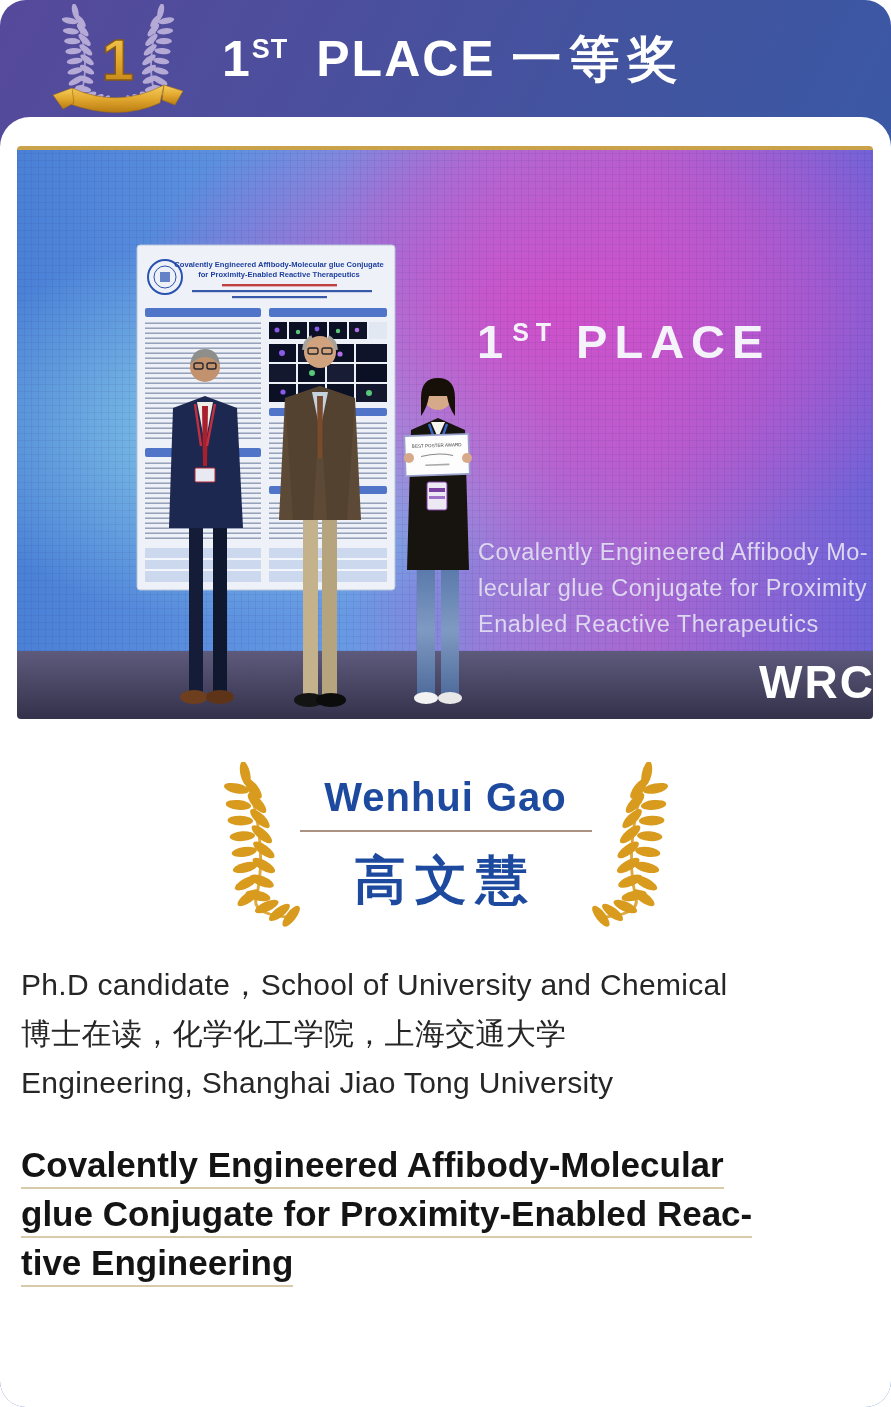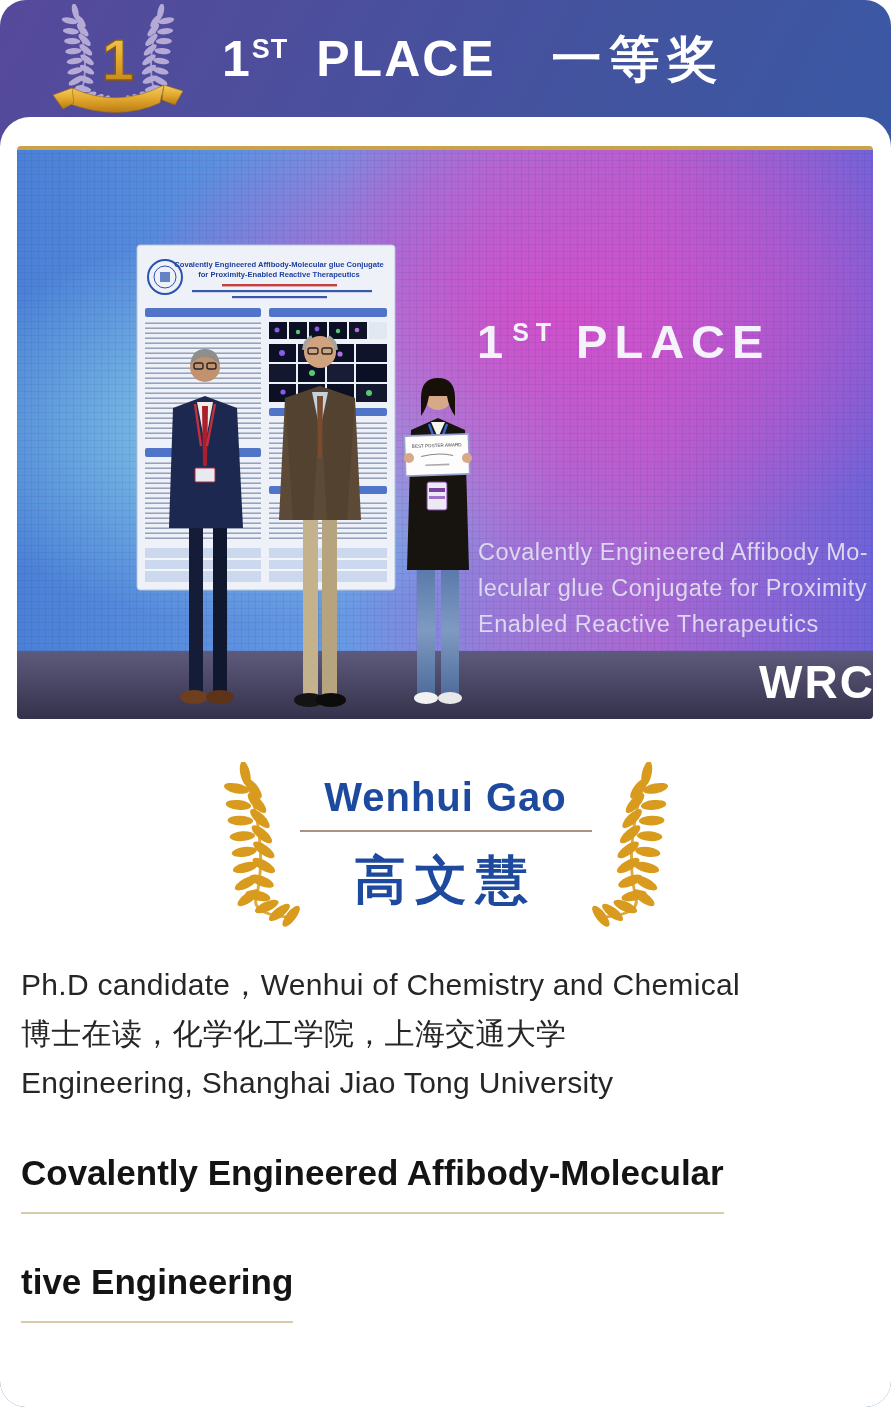--- a/index.html
+++ b/index.html
@@ -8,21 +8,21 @@
   
   .frame{position:absolute;inset:0;border-radius:26px;overflow:hidden;
          background:linear-gradient(118deg,#56499b 0%,#41549f 42%,#2d63b5 100%);}
   
   .banner{position:absolute;left:0;top:0;width:100%;height:120px;}
   .medal{position:absolute;left:42px;top:4px;}
   .banner-title{position:absolute;left:222px;top:26px;color:#ffffff;font-weight:bold;
                 font-size:50px;letter-spacing:2px;white-space:nowrap;}
   .banner-title sup{font-size:27px;vertical-align:18px;letter-spacing:1px;}
   .banner-title .place{margin-left:12px;}
-  .banner-title .zh{margin-left:40px;letter-spacing:8px;font-family:Liberation Serif, serif;}
+  .banner-title .zh{letter-spacing:8px;font-family:Liberation Serif, serif;}
   
   .card{position:absolute;left:0;right:0;top:117px;bottom:0;background:#ffffff;
         border-radius:30px 30px 22px 22px;}
   
   .photo{position:absolute;left:17px;top:29px;width:856px;height:573px;border-radius:4px;
          overflow:hidden;}
   
   .laureate{position:absolute;left:0;top:645px;width:100%;display:flex;
             justify-content:center;align-items:center;}
   .laurel{flex:0 0 auto;}
@@ -30,22 +30,22 @@
   .name-en{font-size:40px;font-weight:bold;color:#1d4a9e;letter-spacing:1px;white-space:nowrap;}
   .name-divider{width:100%;height:2px;background:#ab9384;margin:10px 0 14px 0;}
   .name-zh{font-size:52px;font-weight:bold;color:#1d4a9e;letter-spacing:9px;white-space:nowrap;}
   
   .bio{position:absolute;left:21px;top:843px;width:850px;color:#262626;font-size:30px;
        line-height:49px;letter-spacing:0.3px;}
   .bio div{white-space:nowrap;}
   
   .award{position:absolute;left:21px;top:1030px;width:850px;color:#141414;font-weight:bold;
          font-size:35px;line-height:1;}
-  .award .tline{display:inline-block;border-bottom:2px solid #d9cbaa;padding-bottom:22px;
-                margin-bottom:7px;white-space:nowrap;margin-top:8px;}
+  .award .tline{display:inline-block;border-bottom:2px solid #d9cbaa;padding-bottom:5px;
+                margin-bottom:7px;white-space:nowrap;}
   svg text{font-family:"Liberation Sans","DejaVu Sans",sans-serif;}
   .hidden-defs{position:absolute;width:0;height:0;overflow:hidden;}
 </style>
 </head>
 <body>
 
 <svg class="hidden-defs" aria-hidden="true">
   <defs>
     <g id="laurelBranch">
       <path d="M57,13 C42,50 35,100 45,140 C48,152 32,158 8,159" fill="none" stroke="currentColor" stroke-width="3" opacity="0.85"></path>
@@ -293,26 +293,26 @@
           <div class="name-zh">高文慧</div>
         </div>
         <svg class="laurel" width="88" height="166" viewBox="0 0 90 170">
           <g color="#d89b1e">
               <use href="#laurelBranch"></use>
             </g>
         </svg>
       </div>
 
       <div class="bio">
-        <div>Ph.D candidate，Wenhui of Chemistry and Chemical</div>
+        <div>Ph.D candidate，School of University and Chemical</div>
         <div>博士在读，化学化工学院，上海交通大学</div>
         <div>Engineering, Shanghai Jiao Tong University</div>
       </div>
 
       <div class="award">
         <span class="tline">Covalently Engineered Affibody-Molecular</span><br>
-        <br>
+        <span class="tline">glue Conjugate for Proximity-Enabled Reac-</span><br>
         <span class="tline">tive Engineering</span>
       </div>
 
     </div>
   </div>
 </div>
 
 </body></html>

